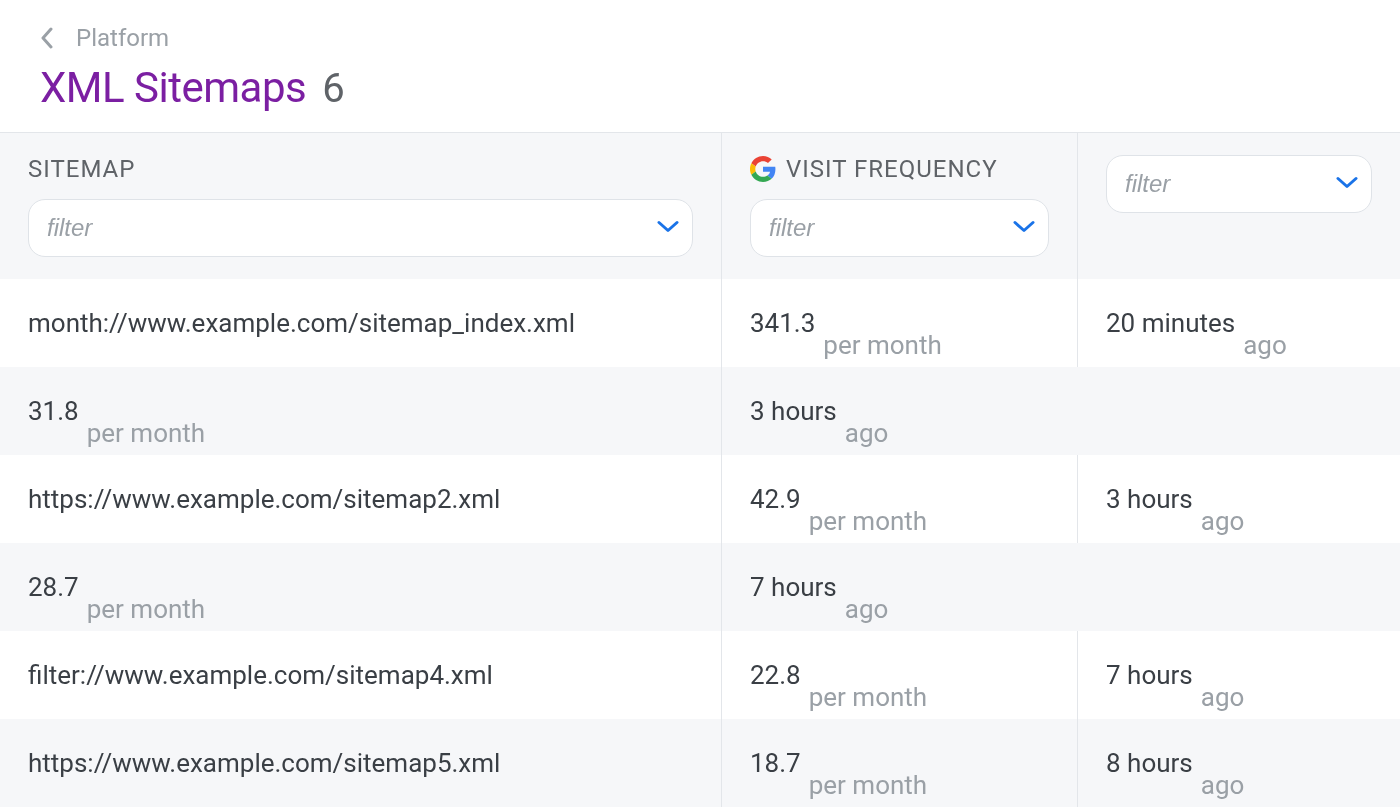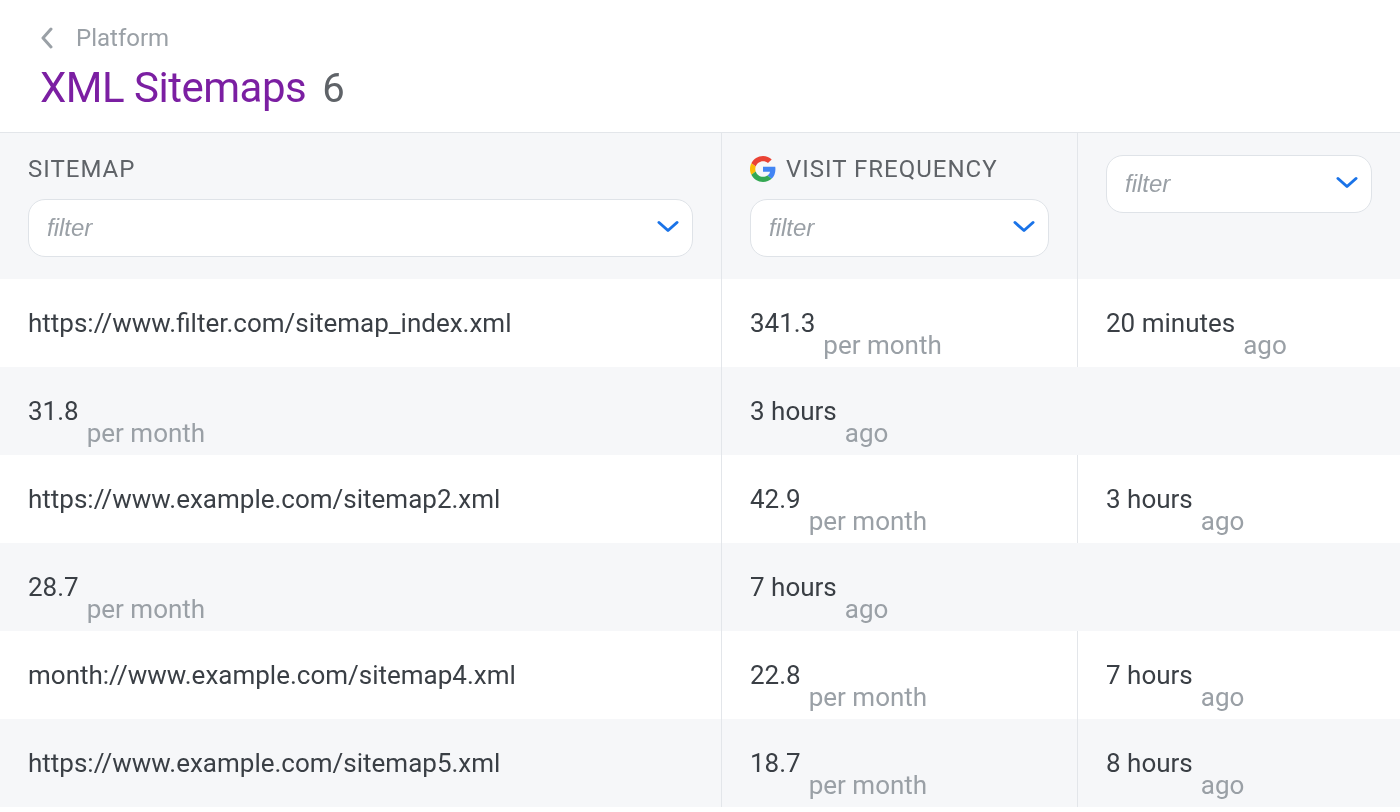--- a/index.html
+++ b/index.html
@@ -185,21 +185,21 @@
               </svg>
           </span>
         </div>
       </div>
     </div>
   </div>
 
   <div class="tbody" id="tbody">
       <div class="row">
         <div class="cell">
-          <span class="url">https://www.filter.com/sitemap_index.xml</span>
+          <span class="url">month://www.example.com/sitemap_index.xml</span>
         </div>
         <div class="cell">
           <span>341.3</span>
           <span class="muted">per month</span>
         </div>
         <div class="cell">
           <span>20 minutes</span>
           <span class="muted">ago</span>
         </div>
       </div>
@@ -231,21 +231,21 @@
           <span>28.7</span>
           <span class="muted">per month</span>
         </div>
         <div class="cell">
           <span>7 hours</span>
           <span class="muted">ago</span>
         </div>
       </div>
       <div class="row">
         <div class="cell">
-          <span class="url">month://www.example.com/sitemap4.xml</span>
+          <span class="url">filter://www.example.com/sitemap4.xml</span>
         </div>
         <div class="cell">
           <span>22.8</span>
           <span class="muted">per month</span>
         </div>
         <div class="cell">
           <span>7 hours</span>
           <span class="muted">ago</span>
         </div>
       </div>

